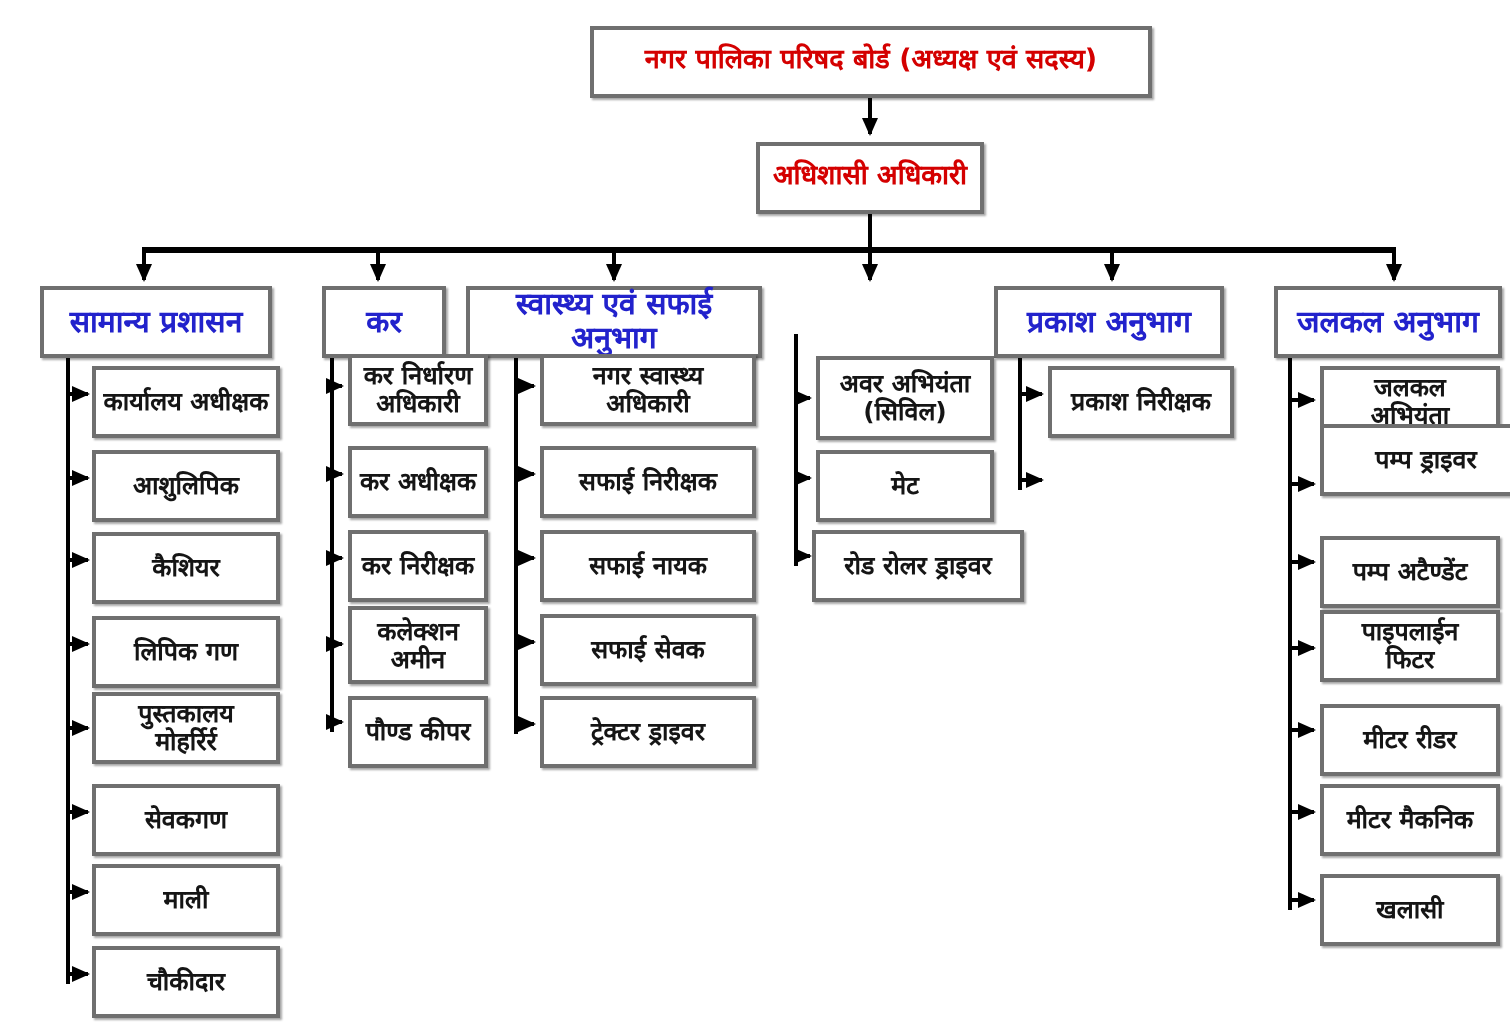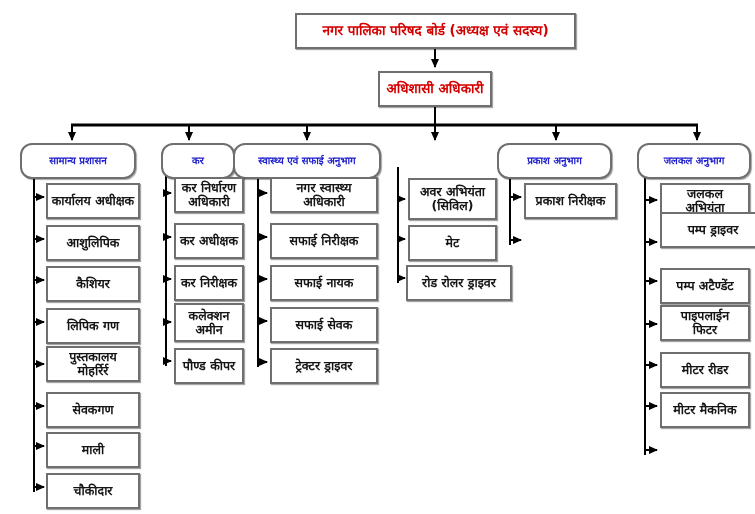--- a/index.html
+++ b/index.html
@@ -8,21 +8,21 @@
   .box{
     position:absolute;box-sizing:border-box;
     display:flex;align-items:center;justify-content:center;
     text-align:center;background:#fff;
     border:2px solid var(--box-border,#6f6f6f);
     box-shadow:1px 1px 1px rgba(0,0,0,.35);
     font-weight:bold;line-height:1.12;white-space:pre-line;
     padding:16px 2px;
   }
   .board{color:var(--board-text,#d40000);font-size:13.5px;}
-  .section{color:var(--section-text,#2222cc);font-size:10px;border-radius:12px;}
+  .section{color:var(--section-text,#2222cc);font-size:15px;}
   .staff{color:var(--staff-text,#151515);font-size:12.5px;}
   svg.connectors{position:absolute;left:0;top:0;}
   svg.connectors line{stroke:var(--connector,#000);}
   svg.connectors .w2{stroke-width:2;}
   svg.connectors .w3{stroke-width:3;}
   svg.connectors marker path{fill:var(--connector,#000);}
 </style>
 </head>
 <body>
 
@@ -93,21 +93,21 @@
     <g class="w3">
 
       <line x1="71" y1="125" x2="698" y2="125"></line>
     </g>
   </svg>
 
   <div class="box board" style="left:295px;top:13px;width:281px;height:28px">नगर पालिका परिषद बोर्ड (अध्यक्ष एवं सदस्य)</div>
   <div class="box board" style="left:378px;top:71px;width:114px;height:27px">अधिशासी अधिकारी</div>
 
   <div class="box section" style="left:20px;top:143px;width:116px;height:26px">सामान्य प्रशासन</div>
-  <div class="box section" style="left:161px;top:143px;width:74px;height:26px">कर</div>
+  <div class="box section" style="left:161px;top:143px;width:62px;height:26px">कर</div>
   <div class="box section" style="left:233px;top:143px;width:148px;height:26px">स्वास्थ्य एवं सफाई अनुभाग</div>
   <div class="box section" style="left:497px;top:143px;width:115px;height:26px">प्रकाश अनुभाग</div>
   <div class="box section" style="left:637px;top:143px;width:114px;height:26px">जलकल अनुभाग</div>
 
   <div class="box staff" style="left:46px;top:183px;width:94px;height:29px">कार्यालय अधीक्षक</div>
   <div class="box staff" style="left:46px;top:225px;width:94px;height:28px">आशुलिपिक</div>
   <div class="box staff" style="left:46px;top:266px;width:94px;height:29px">कैशियर</div>
   <div class="box staff" style="left:46px;top:308px;width:94px;height:29px">लिपिक गण</div>
   <div class="box staff" style="left:46px;top:346px;width:94px;height:36px">पुस्तकालय
 मोहर्रिर्र</div>
@@ -138,14 +138,15 @@
   <div class="box staff" style="left:524px;top:183px;width:93px;height:29px">प्रकाश निरीक्षक</div>
 
   <div class="box staff" style="left:660px;top:183px;width:90px;height:35px">जलकल
 अभियंता</div>
   <div class="box staff" style="left:660px;top:212px;width:106px;height:29px">पम्प ड्राइवर</div>
   <div class="box staff" style="left:660px;top:268px;width:90px;height:27px">पम्प अटैण्डेंट</div>
   <div class="box staff" style="left:660px;top:305px;width:90px;height:28px">पाइपलाईन
 फिटर</div>
   <div class="box staff" style="left:660px;top:392px;width:90px;height:28px">मीटर मैकनिक</div>
   <div class="box staff" style="left:660px;top:352px;width:90px;height:26px">मीटर रीडर</div>
+  <div class="box staff" style="left:660px;top:437px;width:90px;height:26px">खलासी</div>
 
 </div>
 
 </body></html>

